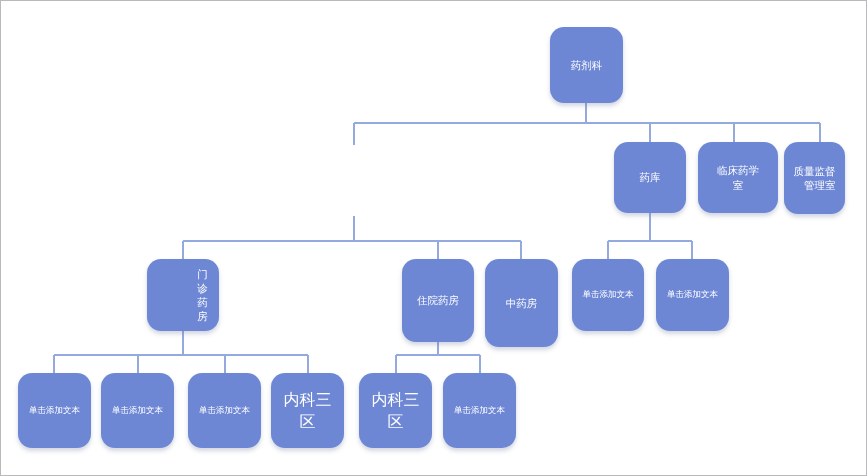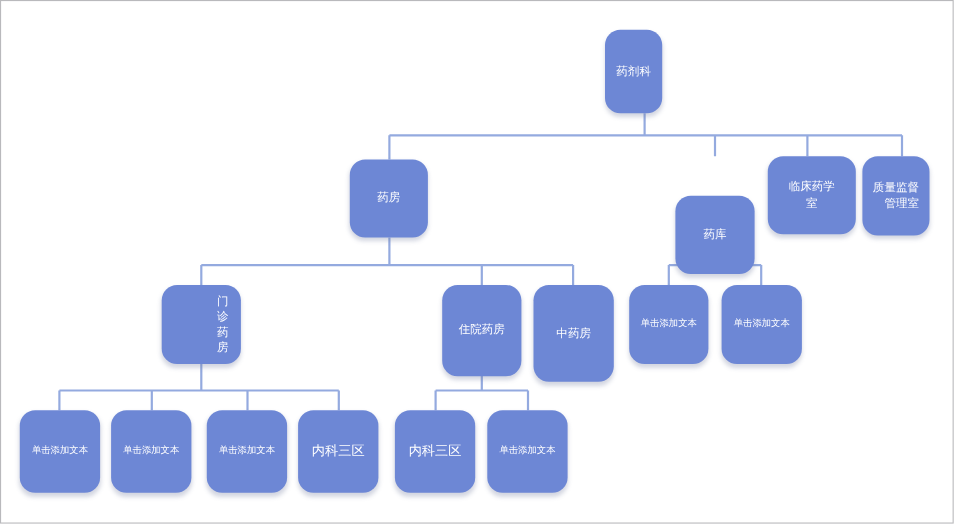--- a/index.html
+++ b/index.html
@@ -30,41 +30,40 @@
     background:#6D87D5;
     color:#ffffff;
     font-size:10.5px;
     line-height:1.35;
     white-space:pre-line;
     padding:0 9px;
     box-shadow:0 3px 4px rgba(110,120,155,0.30);
     cursor:default;
   }
   .node--placeholder{font-size:8.5px;text-align:center;}
-  .node--area{font-size:12px;}
+  .node--area{font-size:16px;}
 </style>
 </head>
 <body>
 
 <div class="canvas">
 
   <svg class="connectors" width="865" height="474" viewBox="0 0 865 474">
     <g fill="none" stroke-width="2" stroke="#94AADF">
       <path d="M585,102 L585,122 M353,122 L819,122 M353,122 L353,144 M649,122 L649,141 M733,122 L733,141 M819,122 L819,141"></path>
       <path d="M353,215 L353,240 M182,240 L520,240 M182,240 L182,258 M437,240 L437,258 M520,240 L520,258"></path>
       <path d="M649,212 L649,240 M607,240 L691,240 M607,240 L607,258 M691,240 L691,258"></path>
       <path d="M182,330 L182,354 M53,354 L307,354 M53,354 L53,372 M137,354 L137,372 M224,354 L224,372 M307,354 L307,372"></path>
       <path d="M437,330 L437,354 M395,354 L479,354 M395,354 L395,372 M479,354 L479,372"></path>
     </g>
   </svg>
 
-  <div class="node" style="left:549px;top:26px;width:52px;height:76px;">药剂科</div>
+  <div class="node" style="left:549px;top:26px;width:73px;height:76px;">药剂科</div>
 
-  <div class="node" style="left:317px;top:144px;width:71px;height:71px;">药房</div>
-  <div class="node" style="left:613px;top:141px;width:72px;height:71px;margin-top:36px;">药库</div>
+  <div class="node" style="left:613px;top:141px;width:72px;height:71px;">药库</div>
   <div class="node" style="left:697px;top:141px;width:80px;height:71px;">临床药学
 室</div>
   <div class="node" style="left:783px;top:141px;width:61px;height:72px;text-align:right;">质量监督
 管理室</div>
 
   <div class="node" style="left:146px;top:258px;width:72px;height:72px;padding-left:48px;">门诊药房</div>
   <div class="node" style="left:401px;top:258px;width:72px;height:83px;">住院药房</div>
   <div class="node" style="left:484px;top:258px;width:73px;height:88px;">中药房</div>
   <div class="node node--placeholder" style="left:571px;top:258px;width:72px;height:72px;">单击添加文本</div>
   <div class="node node--placeholder" style="left:655px;top:258px;width:73px;height:72px;">单击添加文本</div>

